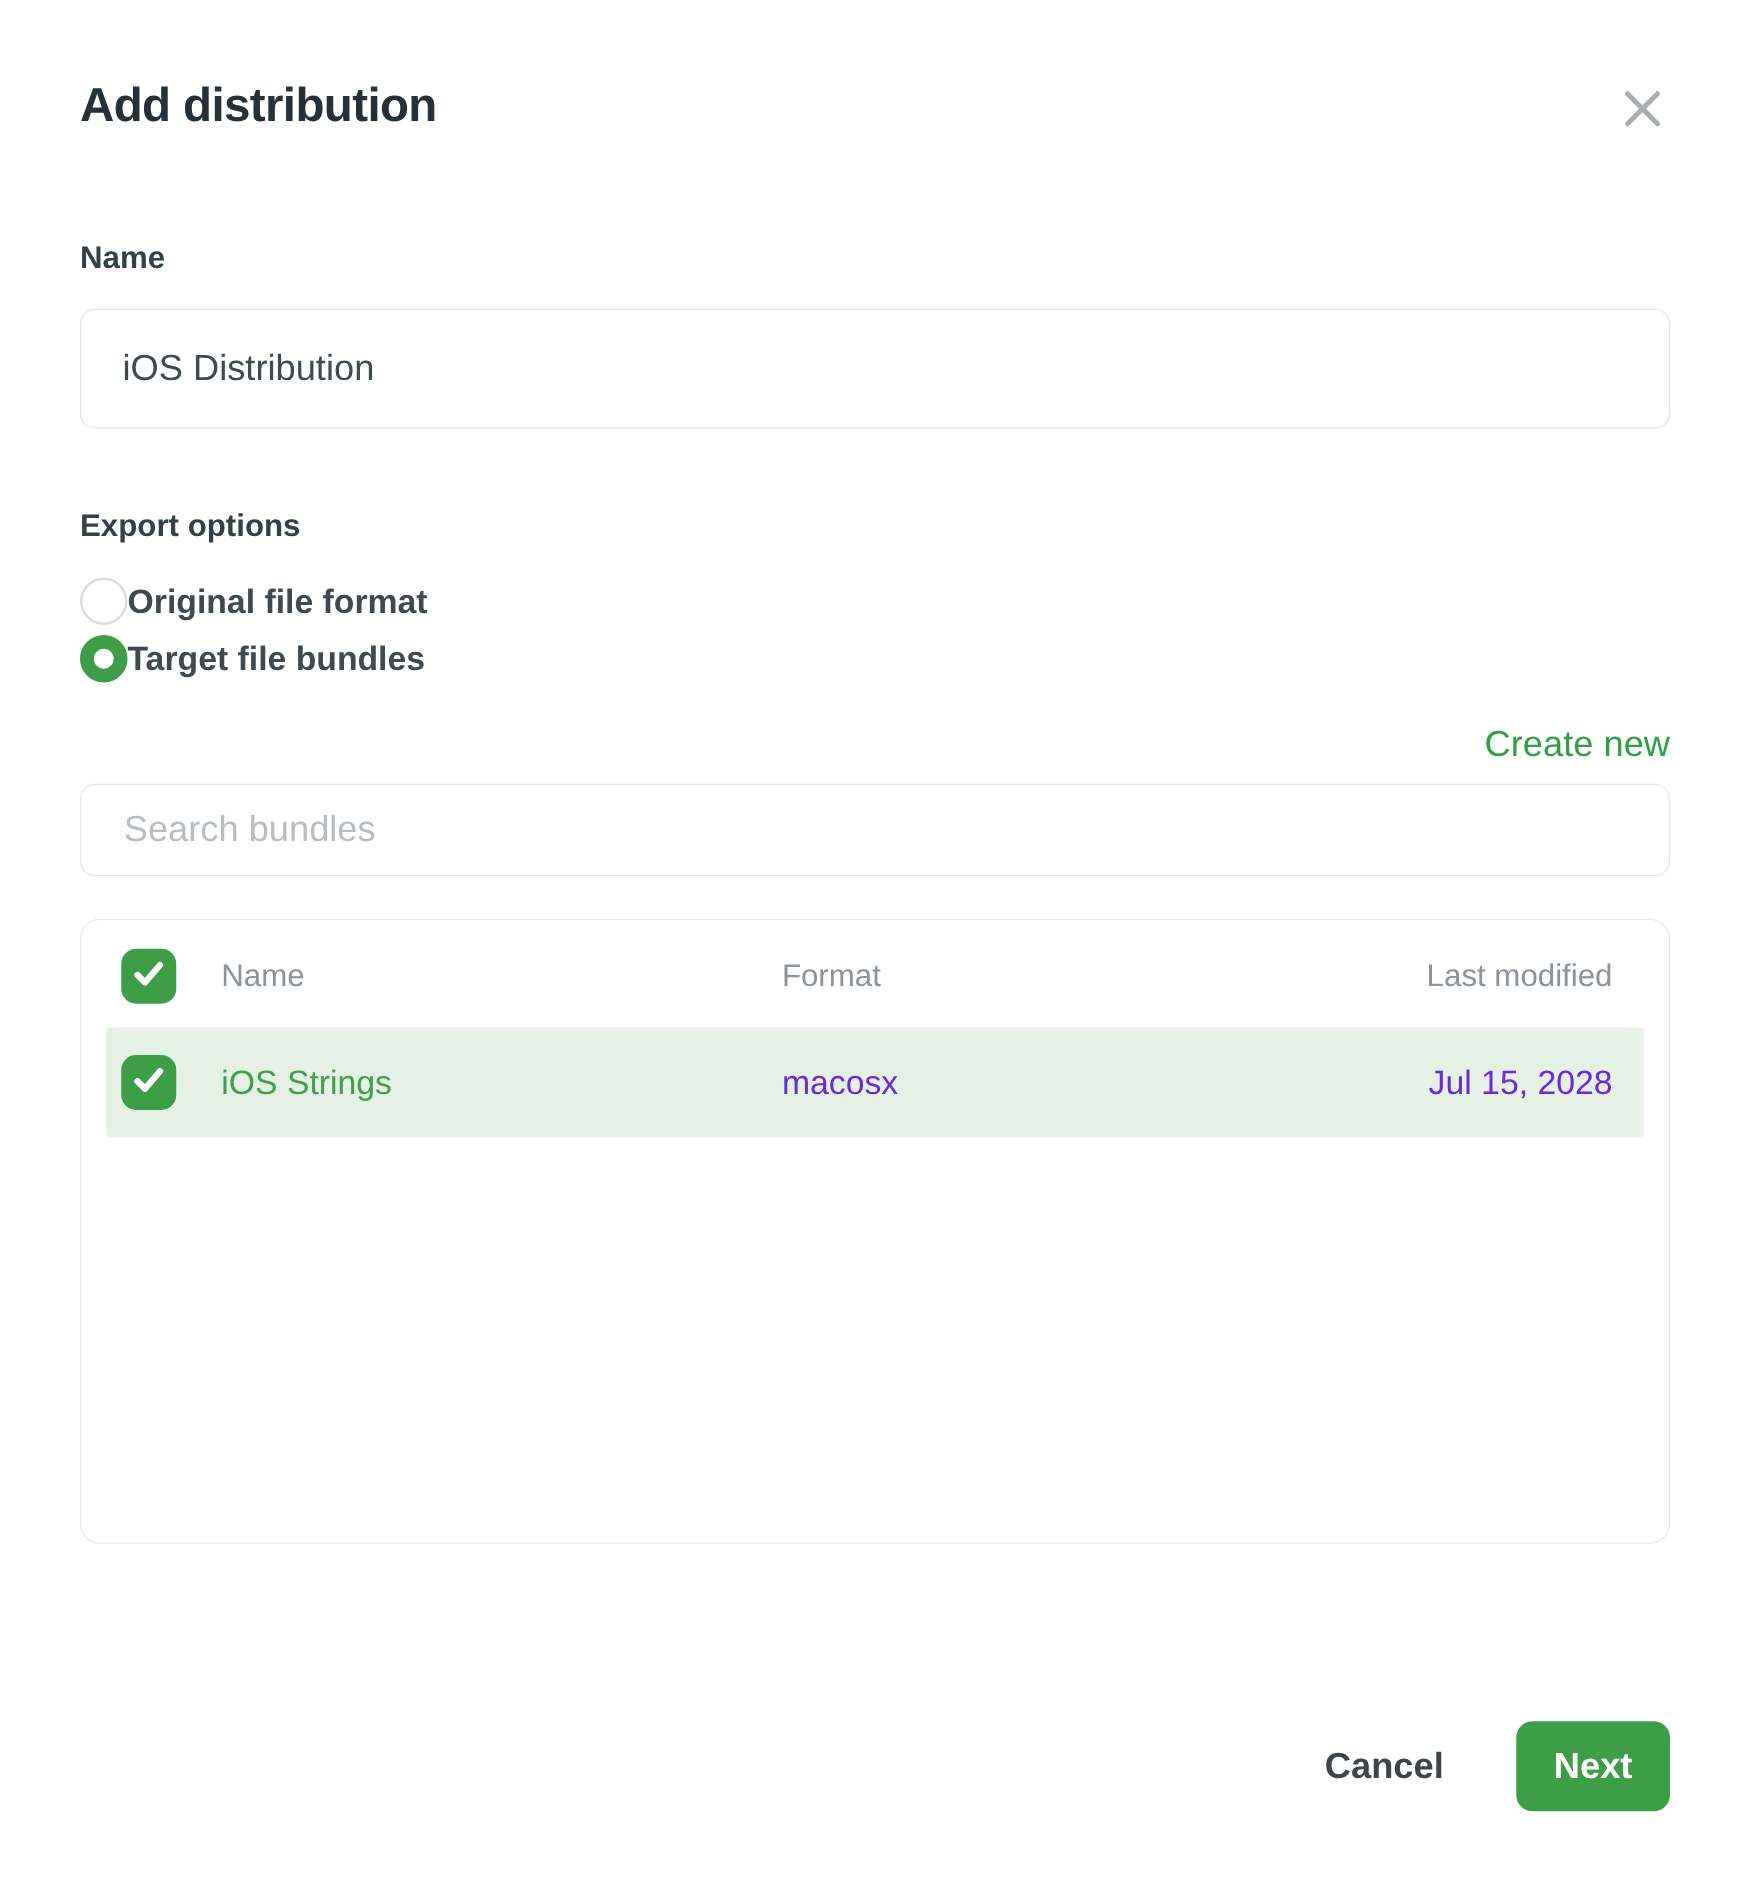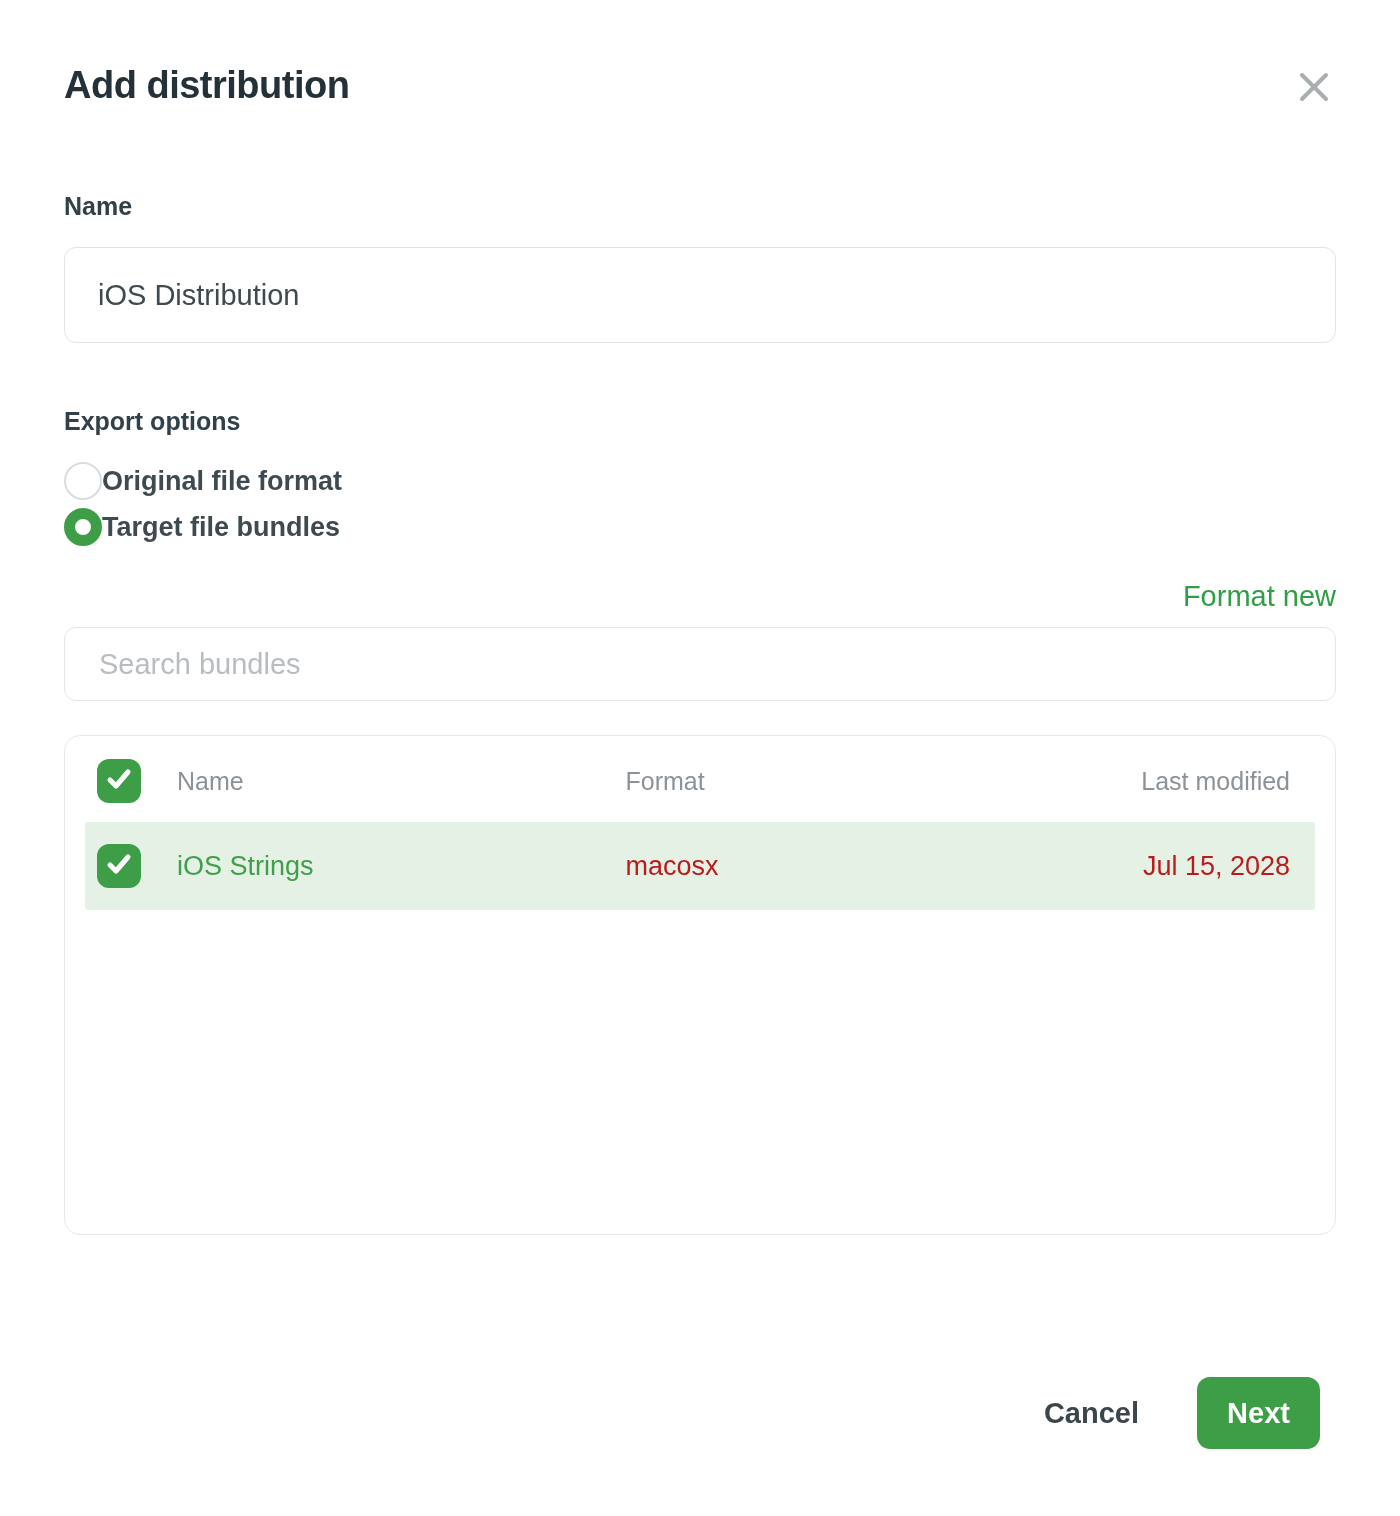--- a/index.html
+++ b/index.html
@@ -75,31 +75,31 @@
     align-items: center;
     padding-right: 25px;
   }
   .t-head { height: 66px; margin-bottom: 8px; }
   .t-head .cell { font-size: 25px; color: #8b9298; font-weight: 400; }
   .t-data { height: 88px; background: #e4f1e4; border-radius: 3px; cursor: pointer; }
   .cell-name { text-align: left; }
   .cell-format { text-align: left; }
   .cell-date { text-align: right; }
   .t-data .cell-name { font-size: 27px; color: #3fa04c; }
-  .t-data .cell-format, .t-data .cell-date { font-size: 27px; color: #b91c1c; }
+  .t-data .cell-format, .t-data .cell-date { font-size: 27px; color: #6d28d9; }
 
   .checkbox-cell { padding-left: 12px; }
   .checkbox {
     width: 44px; height: 44px; border-radius: 12px; background: #3d9e47;
     display: flex; align-items: center; justify-content: center; cursor: pointer;
   }
 
   
   .modal-footer {
-    position: absolute; right: 80px; bottom: 67px;
+    position: absolute; right: 64px; bottom: 67px;
     display: flex; align-items: center; gap: 58px;
   }
   .cancel-btn {
     background: none; border: none; cursor: pointer;
     font-size: 29px; font-weight: 700; color: #3a464b;
     font-family: "Liberation Sans", sans-serif;
   }
   .next-btn {
     width: 123px; height: 72px; border: none; border-radius: 13px;
     background: #3e9e48; color: #ffffff; font-size: 29px; font-weight: 700;
@@ -133,21 +133,21 @@
       <span class="radio-circle"></span>
       <span class="radio-label">Original file format</span>
     </div>
     <div class="radio-row">
       <span class="radio-circle selected"></span>
       <span class="radio-label">Target file bundles</span>
     </div>
   </div>
 
   <div class="create-new-row">
-    <a class="create-new-link">Format new</a>
+    <a class="create-new-link">Create new</a>
   </div>
 
   <input class="search-input" type="text" placeholder="Search bundles" style="">
 
   <div class="bundle-table">
 
     <div class="t-row t-head">
       <div class="checkbox-cell">
         <div class="checkbox">
           <span>

